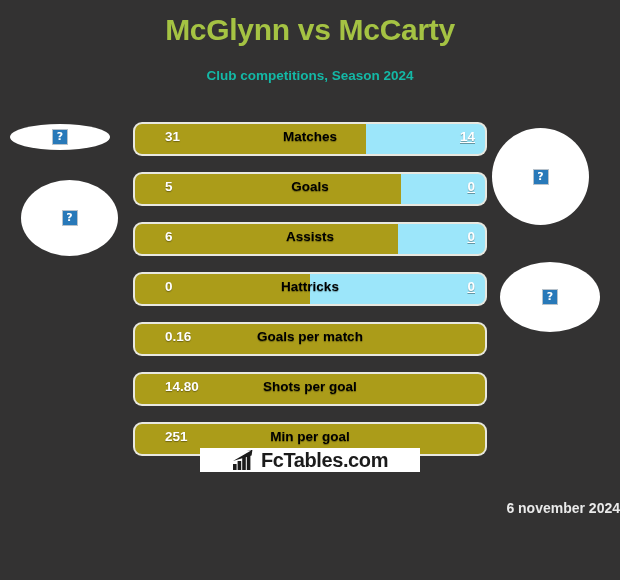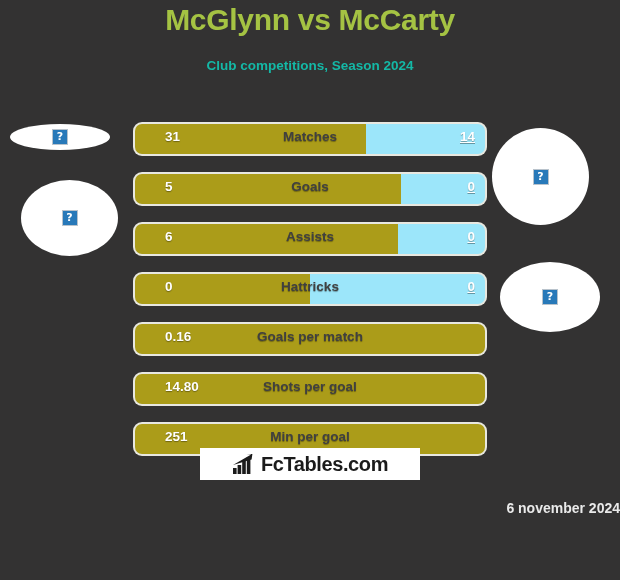--- a/index.html
+++ b/index.html
@@ -11,20 +11,21 @@
     height: 580px;
     background: #333232;
     font-family: "Liberation Sans", sans-serif;
     overflow: hidden;
     position: relative;
   }
 
   
   .header {
     text-align: center;
+    padding-top: 10px;
   }
   .title {
     color: #a5c343;
     font-size: 30px;
     font-weight: bold;
     letter-spacing: -0.3px;
     line-height: 40px;
     margin: 0;
     white-space: nowrap;
   }
@@ -105,21 +106,21 @@
     flex: 1 1 auto;
   }
   .row-label {
     position: absolute;
     left: 0;
     right: 0;
     top: 0;
     height: 30px;
     line-height: 30px;
     text-align: center;
-    color: #404040;
+    color: #000000;
     font-size: 13.5px;
     font-weight: bold;
     text-shadow: 0 1px 1px rgba(0,0,0,0.35);
     pointer-events: none;
   }
   .row-val {
     position: absolute;
     top: 0;
     height: 30px;
     line-height: 30px;
@@ -131,21 +132,21 @@
   }
   .row-val.left  { left: 12px; margin-left: 20px; }
   .row-val.right { right: 12px; text-decoration: underline; }
 
   
   .logo-box {
     position: absolute;
     left: 200px;
     top: 448px;
     width: 220px;
-    height: 32px;
+    height: 24px;
     background: #ffffff;
     display: flex;
     align-items: center;
     justify-content: center;
     gap: 5px;
   }
   .logo-icon { display: block; }
   .logo-text {
     color: #1b1b1b;
     font-size: 20px;

